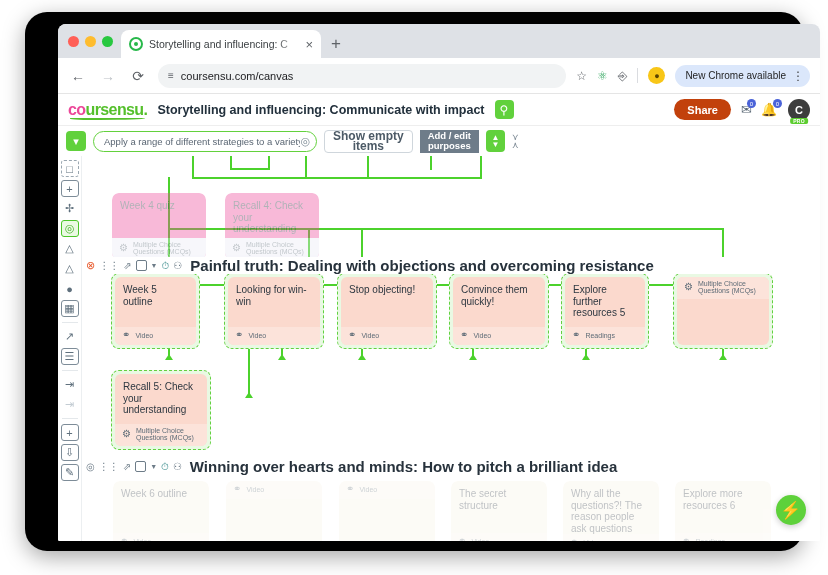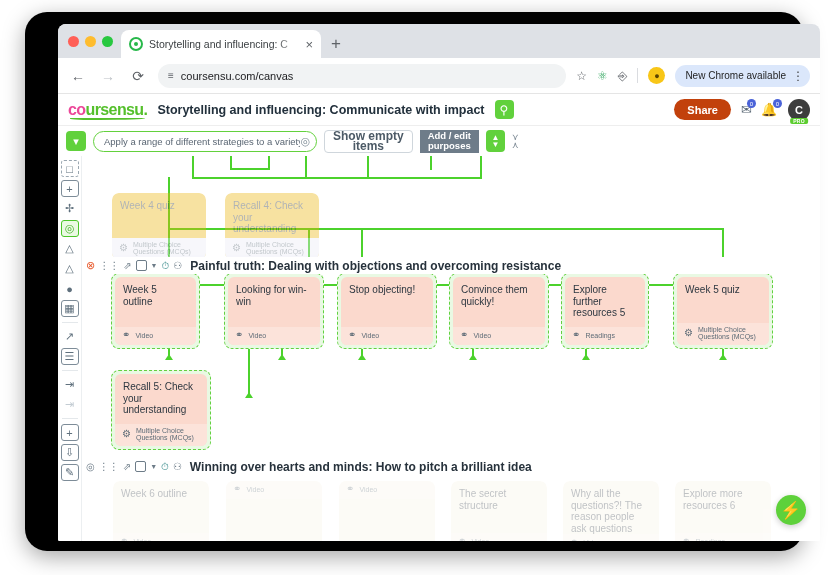--- a/index.html
+++ b/index.html
@@ -208,21 +208,21 @@
     background: #fff; z-index: 25;
   }
   .sec-ic { font-size: 10px; color: #6d7c88; cursor: pointer; line-height: 1; }
   .sec-ic.red { color: #e8582a; font-size: 11px; }
   .sec-ic.teal { color: #3f8f8f; }
   .sec-box {
     width: 11px; height: 11px; border: 1.5px solid #6d7c88;
     border-radius: 2px; cursor: pointer;
   }
   .sec-title {
-    font-size: 12px; font-weight: 700; color: #27323c;
+    font-size: 15px; font-weight: 700; color: #27323c;
     margin-left: 4px; white-space: nowrap;
   }
 
   
   .drop { position: absolute; border: 1.6px dashed #62d140; border-radius: 8px;
           background: #e9f9e3; padding: 3px; }
   .card {
     width: 100%; height: 100%; border-radius: 6px; position: relative;
     display: flex; flex-direction: column; overflow: hidden;
   }
@@ -231,21 +231,21 @@
     padding: 7px 8px 0 8px; flex: 1;
   }
   .card-foot {
     display: flex; align-items: center; gap: 5px;
     padding: 3px 7px 5px 7px; font-size: 7px; color: #5d6b76;
   }
   .foot-ic { font-size: 10px; line-height: 1; }
 
   .card.pink  { background: #fbd9cd; }
   .card.pink .card-foot { background: #fce3da; }
-  .card.lav   { background: #eab308; }
+  .card.lav   { background: #ec4899; }
   .card.lav .card-foot { background: #e9eaf5; }
   .card.cream { background: #f7f2e3; }
   .card.cream .card-foot { background: #f9f5ea; }
 
   .faded { opacity: .38; }
   .faded-more { opacity: .30; }
 
   .plain-card { position: absolute; border-radius: 7px; overflow: hidden; }
 
   
@@ -466,21 +466,20 @@
               <div class="card-title">Explore further resources 5</div>
               <div class="card-foot">
                 <span class="foot-ic">⚭</span>
                 <span style="white-space:pre-line">Readings</span>
               </div>
             </div>
           </div>
 
           <div class="drop" style="left:591px; top:117px; width:100px; height:76px;">
             <div class="card pink">
-              <div class="card-title">Week 5 quiz</div>
               <div class="card-foot">
                 <span class="foot-ic">⚙</span>
                 <span style="white-space:pre-line">Multiple Choice
 Questions (MCQs)</span>
               </div>
             </div>
           </div>
 
           <div class="drop" style="left:29px; top:214px; width:100px; height:80px;">
             <div class="card pink">

